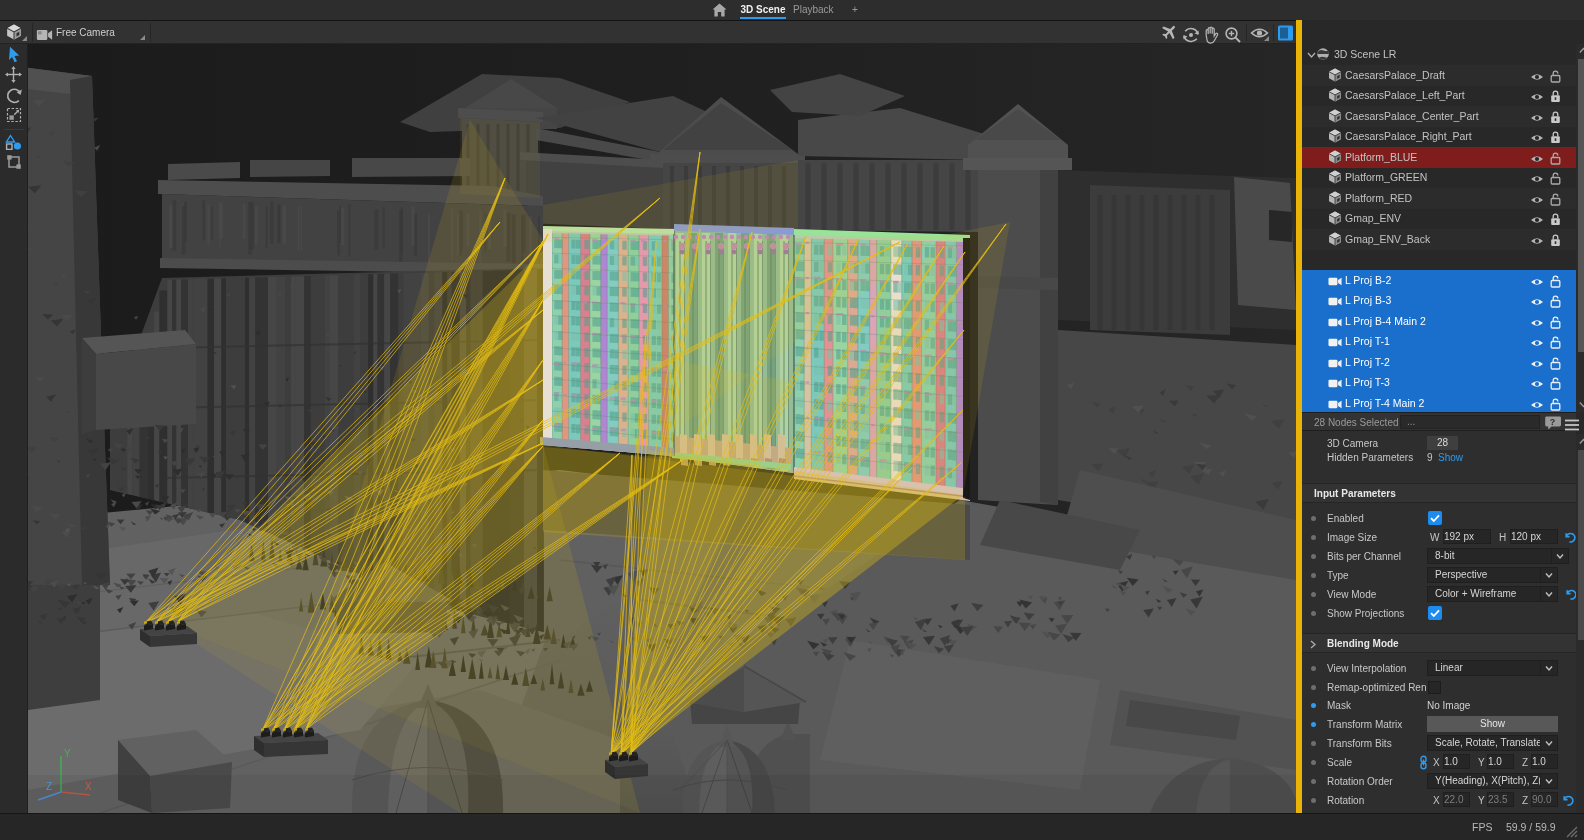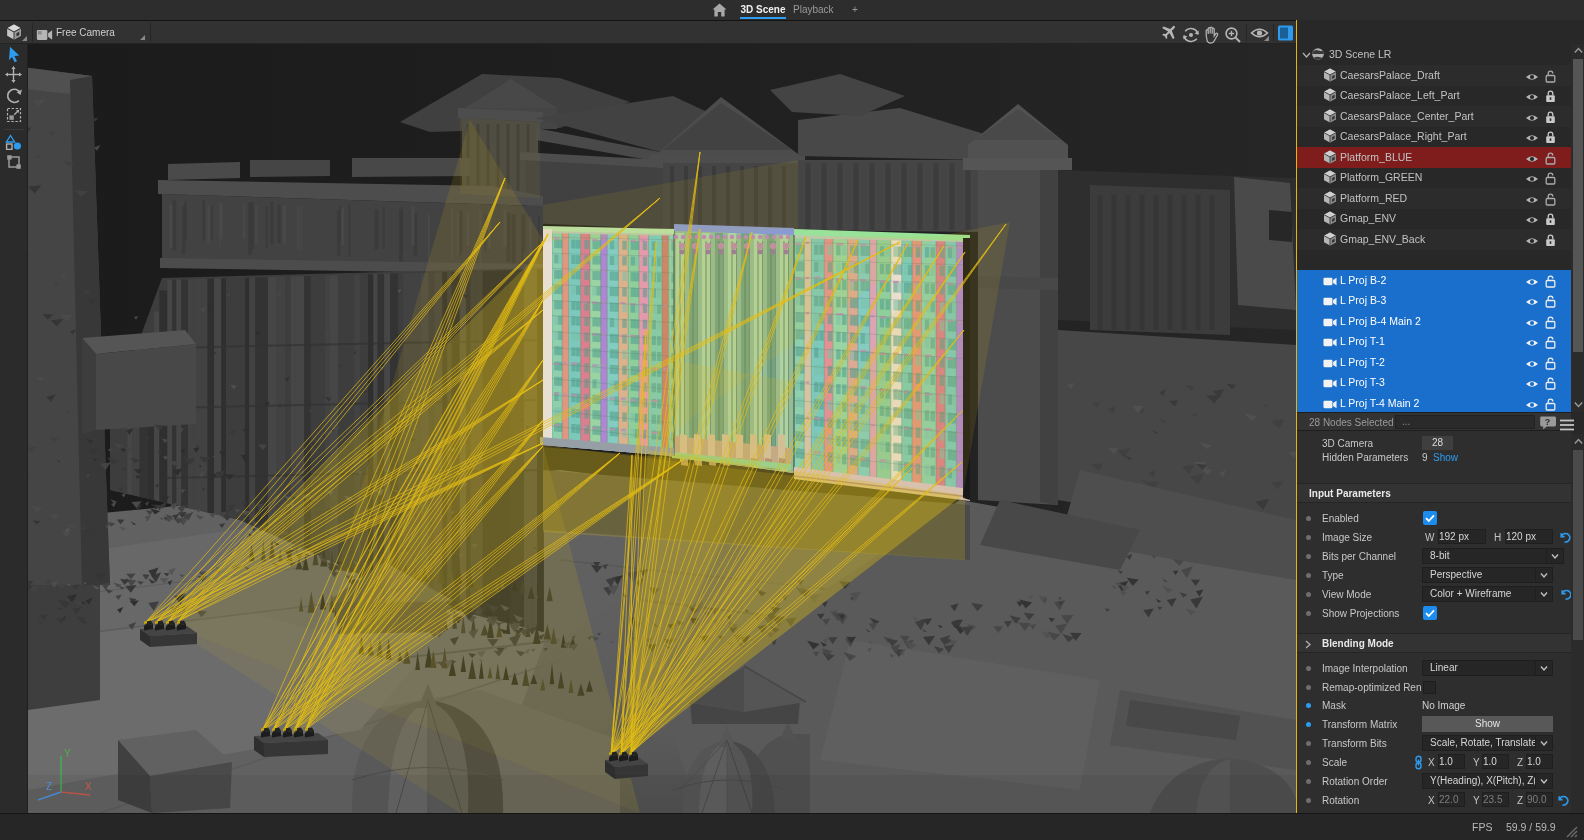--- a/index.html
+++ b/index.html
@@ -15,21 +15,21 @@
 #tab-plus { left:848px; width:14px; text-align:center; color:#9a9a9a; font-size:13px; }
 #vtoolbar { position:absolute; left:0; top:21px; width:1296px; height:23px;
   background:#323232; border-bottom:1px solid #232323; }
 #vtoolbar .lbl { position:absolute; top:0; height:23px; line-height:23px;
   font-size:10px; color:#cfcfcf; }
 #ltools { position:absolute; left:0; top:44px; width:28px; height:769px;
   background:#2b2b2b; border-right:1px solid #1f1f1f; }
 #viewport { position:absolute; left:0; top:20px; width:1296px; height:793px;
   background:#222; overflow:hidden; }
 #rpanel { position:absolute; left:1296px; top:20px; width:288px; height:793px;
-  background:#282828; border-left:1px solid #eab308; overflow:hidden; }
+  background:#282828; border-left:6px solid #eab308; overflow:hidden; }
 .trow { position:absolute; left:0; width:274px; height:21px; line-height:21px;
   font-size:10.5px; color:#c2c2c2; white-space:nowrap; }
 .trow.sel { background:#1a6fcc; color:#fff; }
 .trow .tname { position:absolute; top:0; }
 .trow .tico { position:absolute; top:3px; }
 .trow .teye { position:absolute; left:228px; top:4px; }
 .trow .tlock { position:absolute; left:247px; top:4px; }
 #tscroll { position:absolute; left:274px; top:24px; width:14px; height:368px; background:#2b2b2b; }
 #phead { position:absolute; left:0; top:392px; width:274px; height:19px; background:#333;
   border-top:1px solid #1e1e1e; border-bottom:1px solid #1e1e1e; }
@@ -2795,21 +2795,21 @@
             </svg></span>
         </div>
 <div class="sect" style="top:202px">
           <svg style="position:absolute;left:8px;top:6px" width="7" height="9">
             <path d="M1 1 L5 4.5 L1 8" stroke="#b0b0b0" stroke-width="1.3" fill="none"></path>
           </svg>
           <span style="position:absolute;left:25px">Blending Mode</span>
         </div>
 <div class="prow" style="top:228px">
           <span class="pdot"></span>
-          <span class="plbl" style="top:0">Image Interpolation</span>
+          <span class="plbl" style="top:0">View Interpolation</span>
         </div>
 <div class="dd" style="left:125px;top:229px;width:131px">
           <span class="dtxt">Linear</span>
           <span class="dchev"><svg width="16" height="14">
               <path d="M5 5.5 L8 9 L11 5.5" stroke="#c0c0c0" stroke-width="1.4" fill="none"></path>
             </svg></span>
         </div>
 <div class="prow" style="top:247px">
           <span class="pdot"></span>
           <span class="plbl" style="top:0;width:99px;overflow:hidden;white-space:nowrap">Remap-optimized Rende</span>

